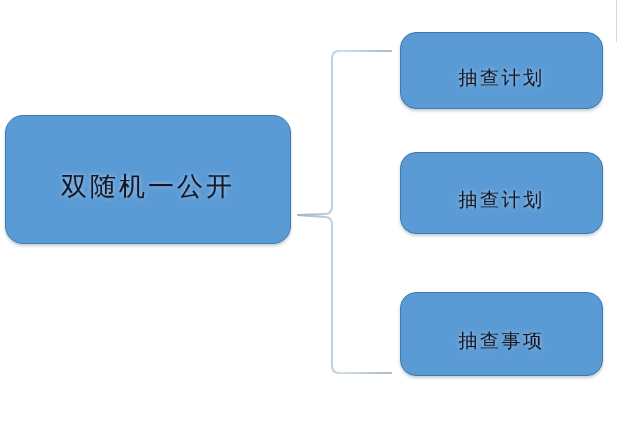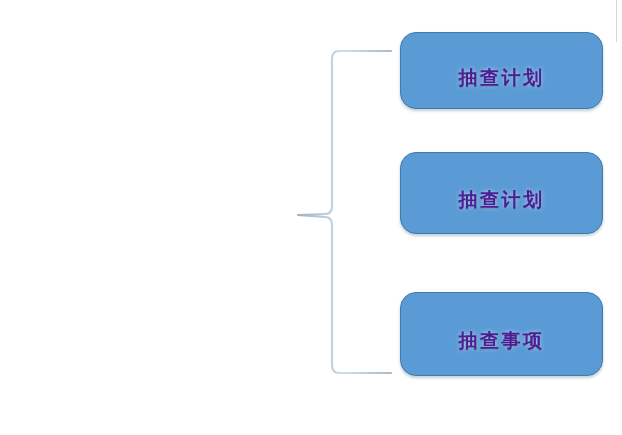--- a/index.html
+++ b/index.html
@@ -24,22 +24,22 @@
     box-sizing: border-box;
     background: #5b9bd5;
     border: 1.5px solid #3f7cab;
     border-radius: 16px;
     display: flex;
     align-items: center;
     justify-content: center;
     box-shadow: 0 2px 3px rgba(60, 90, 120, 0.30);
   }
   .node .label {
-    color: #4c1d95;
-    font-weight: 700;
+    color: #0f172a;
+    font-weight: 400;
     letter-spacing: 2px;
     white-space: nowrap;
     text-shadow: 0 0 4px rgba(255,255,255,0.55),
                  0 1px 1px rgba(40,70,100,0.35);
     margin-top: 14px;
   }
 
   
   #root-node {
     left: 5px;
@@ -84,20 +84,23 @@
     width: 1px;
     height: 42px;
     background: #d8d8d8;
   }
 </style>
 </head>
 <body>
 
 <div id="canvas">
 
+  <div class="node" id="root-node">
+    <span class="label">双随机一公开</span>
+  </div>
 
   <div id="brace-connector">
     <svg width="110" height="350" viewBox="0 0 110 350">
       <defs>
         <linearGradient id="braceStroke" x1="0" y1="0" x2="1" y2="0">
           <stop offset="0%" stop-color="#9fb4c4"></stop>
           <stop offset="50%" stop-color="#cfdde7"></stop>
           <stop offset="100%" stop-color="#a8bccb"></stop>
         </linearGradient>
       </defs>

